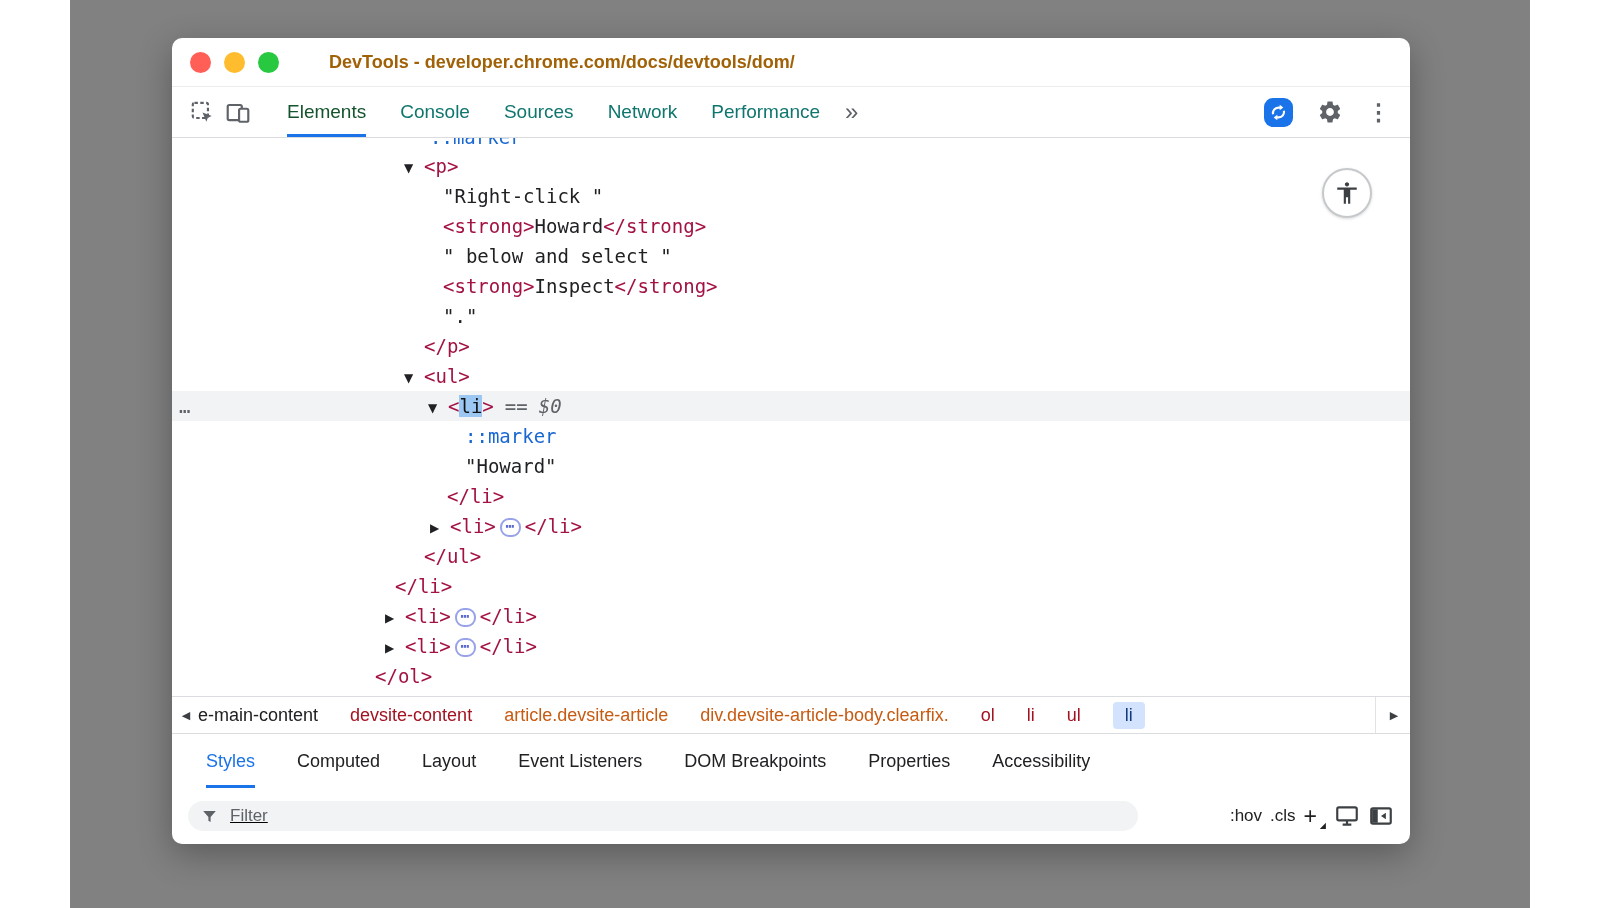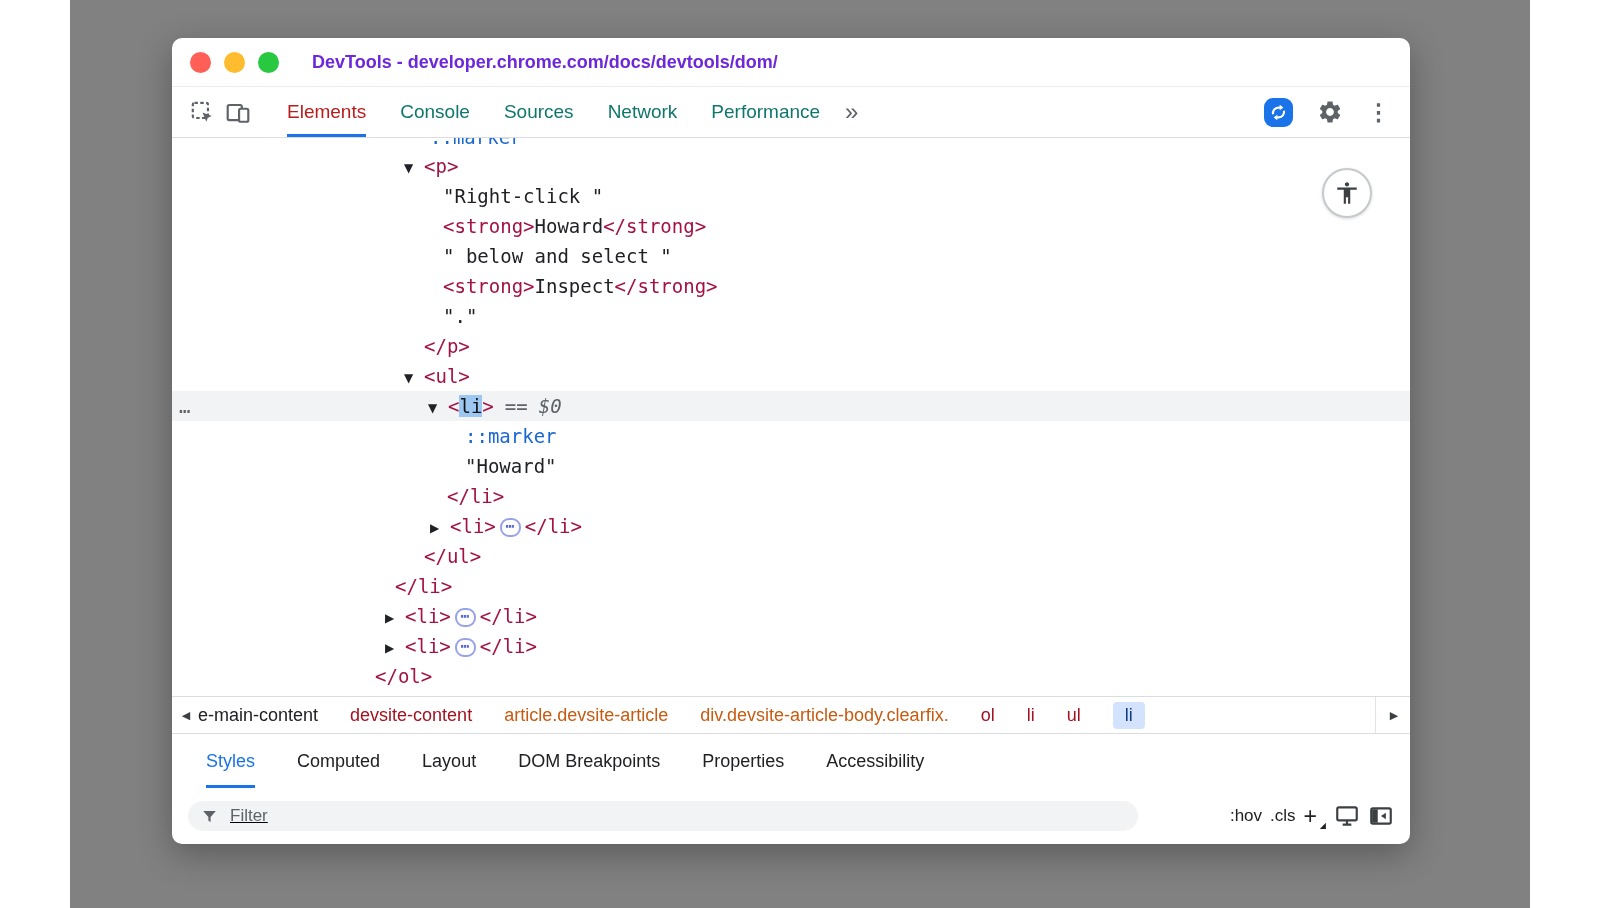--- a/index.html
+++ b/index.html
@@ -10,28 +10,28 @@
   .backdrop{position:absolute;left:70px;top:0;width:1460px;height:908px;background:#818181;}
   .window{
     position:absolute;left:172px;top:38px;width:1238px;height:806px;
     background:#fff;border-radius:10px;box-shadow:0 10px 34px rgba(0,0,0,.30);
     display:flex;flex-direction:column;overflow:hidden;
   }
   
   .titlebar{flex:0 0 48px;display:flex;align-items:center;padding-left:18px;border-bottom:1px solid #ececec;}
   .dot{width:21px;height:21px;border-radius:50%;margin-right:13px;flex:0 0 auto;}
   .dot.red{background:#ff5f57;} .dot.yellow{background:#febc2e;} .dot.green{background:#28c840;}
-  .win-title{font-weight:bold;font-size:18px;color:#6d28d9;margin-left:20px;white-space:nowrap;}
+  .win-title{font-weight:bold;font-size:18px;color:#a16207;margin-left:37px;white-space:nowrap;}
   
   .toolbar{flex:0 0 50px;display:flex;align-items:stretch;border-bottom:1px solid #dadce0;padding:0 20px 0 12px;}
   .tb-icon{width:36px;display:flex;align-items:center;justify-content:center;flex:0 0 auto;}
   .tabs{display:flex;align-items:stretch;margin-left:14px;}
   .tab{display:flex;align-items:center;margin:0 17px;font-size:19px;color:#0f766e;
        border-bottom:3px solid transparent;padding-top:3px;white-space:nowrap;}
-  .tab.active{color:#b91c1c;border-bottom-color:#1a73e8;}
+  .tab.active{color:#14532d;border-bottom-color:#1a73e8;}
   .more-tabs{display:flex;align-items:center;font-size:24px;color:#5f6368;margin-left:8px;}
   .tb-right{margin-left:auto;display:flex;align-items:center;gap:24px;}
   .kebab{font-size:23px;color:#5f6368;font-weight:bold;line-height:1;}
   
   .tree{flex:1 1 auto;position:relative;overflow:hidden;background:#fff;
         font-family:"DejaVu Sans Mono",monospace;font-size:19px;color:#202124;}
   .line{height:30px;line-height:30px;white-space:pre;}
   .line.clipped{height:13px;overflow:hidden;position:relative;}
   .line.clipped .clipspan{position:absolute;top:-16px;left:258px;line-height:30px;}
   .tag{color:#a31245;}
@@ -172,20 +172,21 @@
     </div>
     <span class="bc-right">
         <span class="bc-nav">▶</span>
       </span>
   </div>
 
   <div class="styles-tabs">
     <span class="stab active">Styles</span>
     <span class="stab">Computed</span>
     <span class="stab">Layout</span>
+    <span class="stab">Event Listeners</span>
     <span class="stab">DOM Breakpoints</span>
     <span class="stab">Properties</span>
     <span class="stab">Accessibility</span>
   </div>
 
   <div class="filter-bar">
     <div class="filter-input">
       <span class="icon-btn">
         <svg width="19" height="19" viewBox="0 0 24 24" fill="#5f6368">
             <path d="M4 5h16l-6.6 7.6V19l-2.8-1.7v-4.7z"></path>

